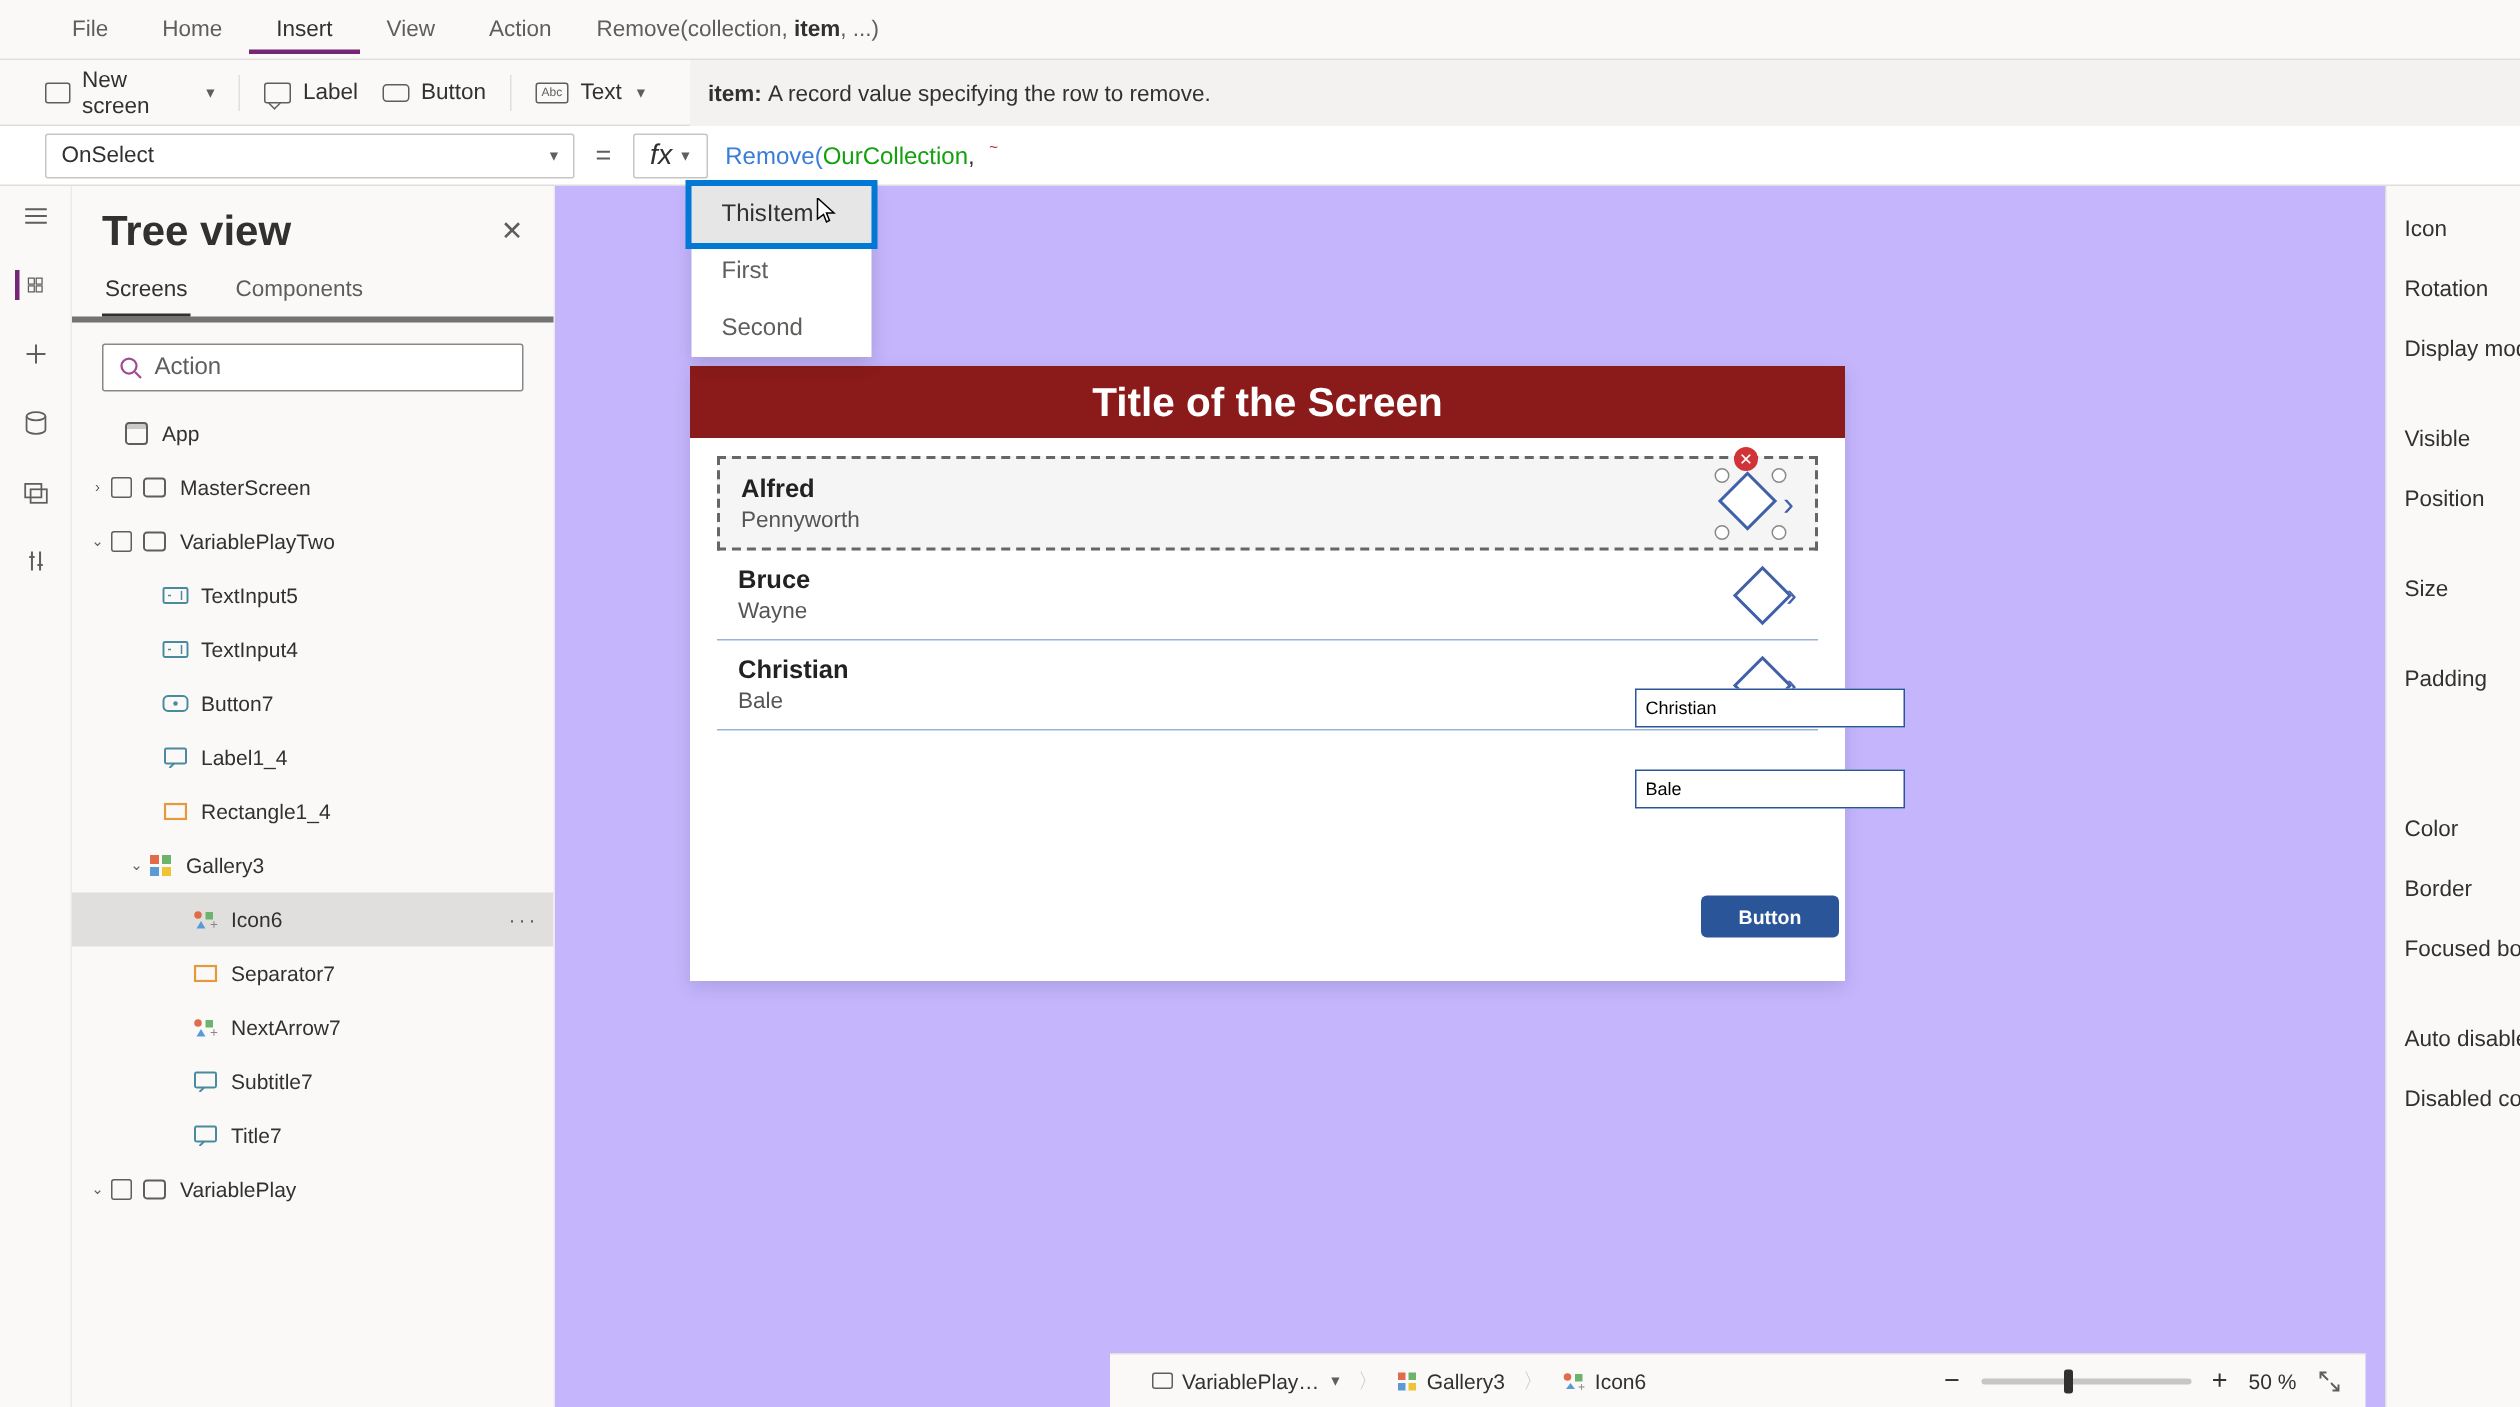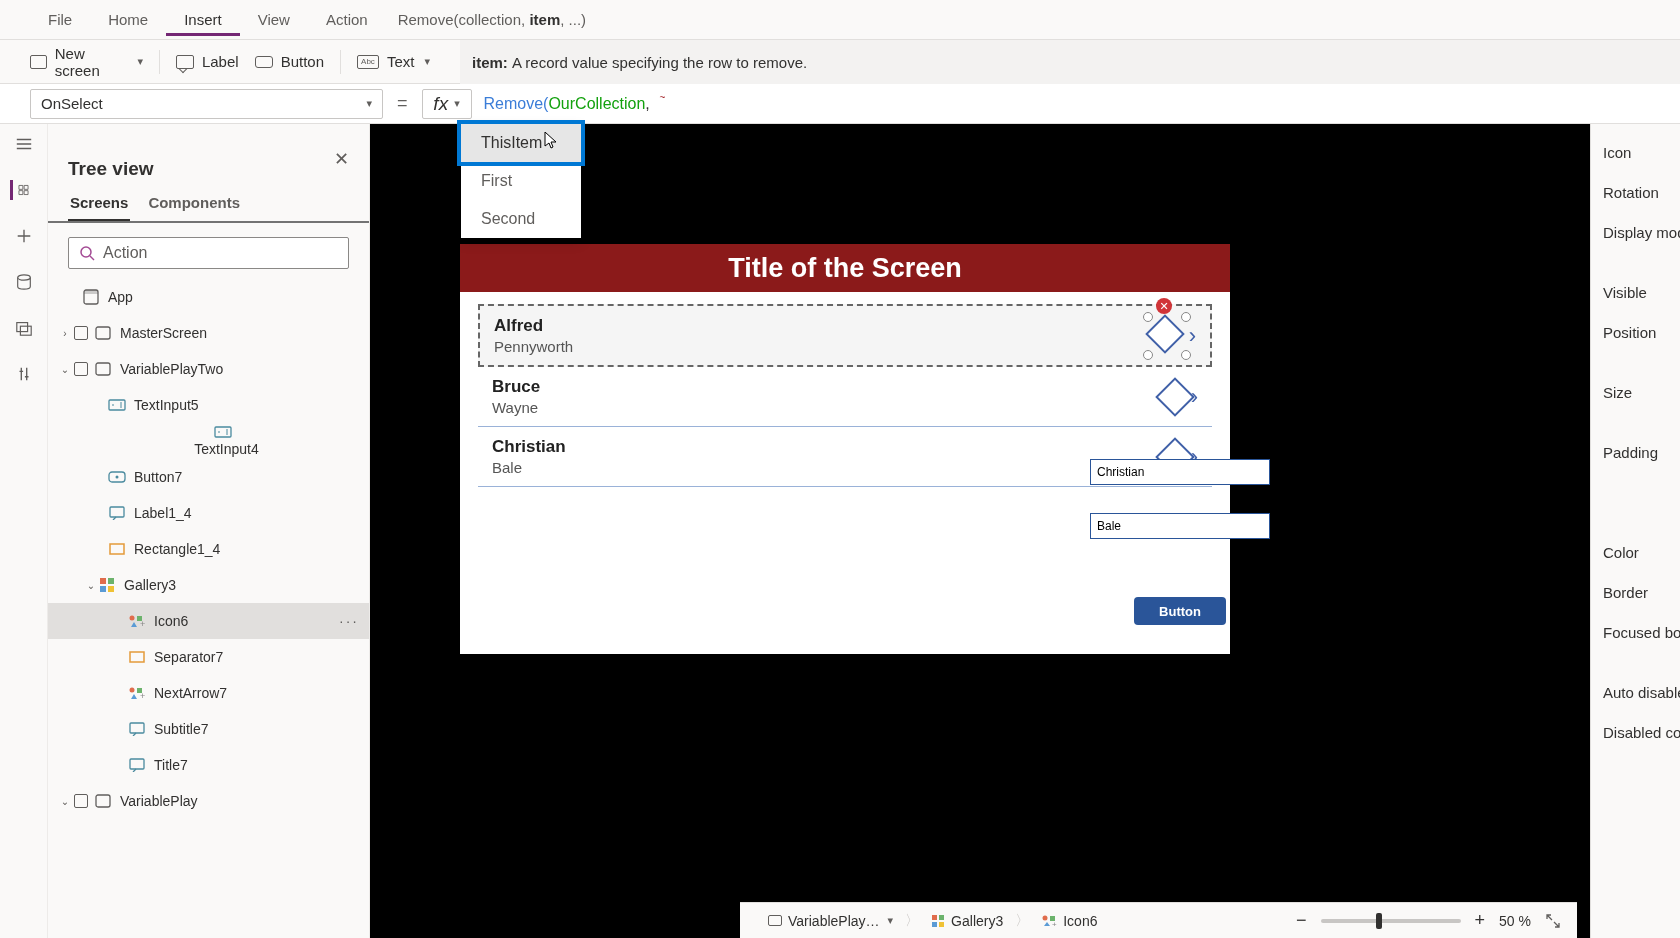--- a/index.html
+++ b/index.html
@@ -43,40 +43,40 @@
     .main { position: absolute; top: 124px; bottom: 0; left: 0; right: 0; display: flex; }
 
     
     .left-rail { width: 48px; background: #faf9f8; display: flex; flex-direction: column; align-items: center; padding-top: 10px; gap: 26px; border-right: 1px solid #edebe9; }
     .rail-icon { width: 20px; height: 20px; display: flex; align-items: center; justify-content: center; color: #605e5c; cursor: pointer; }
     .rail-icon.active { border-left: 3px solid #742774; padding-left: 4px; margin-left: -7px; }
 
     
     .tree-panel { width: 322px; background: #faf9f8; border-right: 1px solid #edebe9; display: flex; flex-direction: column; position: relative; }
     .tree-header { display: flex; align-items: center; justify-content: space-between; padding: 14px 20px 6px 20px; }
-    .tree-header h2 { font-size: 19px; font-weight: 600; color: #323130; margin-top: 20px; }
+    .tree-header h2 { font-size: 28px; font-weight: 600; color: #323130; }
     .close-x { font-size: 18px; color: #605e5c; cursor: pointer; }
-    .tree-tabs { display: flex; gap: 16px; padding: 0 20px; border-bottom: 2px solid #737373; font-weight: bold; }
+    .tree-tabs { display: flex; gap: 28px; padding: 0 20px; border-bottom: 4px solid #737373; }
     .tree-tab { padding: 8px 2px; font-size: 15px; color: #605e5c; cursor: pointer; }
     .tree-tab.active { color: #323130; border-bottom: 2px solid #323130; }
     .search-box { margin: 14px 20px 10px 20px; height: 32px; border: 1px solid #8a8886; border-radius: 2px; display: flex; align-items: center; padding: 0 10px; color: #605e5c; background: #fff; }
     .search-box svg { width: 16px; height: 16px; margin-right: 8px; }
 
     .tree-list { flex: 1; overflow-y: auto; padding-bottom: 10px; }
     .tree-list::-webkit-scrollbar { width: 10px; }
     .tree-list::-webkit-scrollbar-thumb { background: #c8c6c4; border-radius: 5px; }
     .tree-row { display: flex; align-items: center; height: 36px; font-size: 14px; color: #323130; padding-right: 10px; cursor: pointer; }
     .tree-row.selected { background: #e1dfdd; }
     .tree-toggle { width: 14px; font-size: 10px; color: #605e5c; text-align: center; }
     .tree-checkbox { width: 14px; height: 14px; border: 1px solid #605e5c; border-radius: 2px; margin: 0 6px 0 2px; flex-shrink: 0; }
     .tree-ico { width: 18px; height: 18px; margin-right: 8px; display: flex; align-items: center; justify-content: center; flex-shrink: 0; }
     .tree-row .more { margin-left: auto; color: #605e5c; letter-spacing: 2px; cursor: pointer; }
 
     
-    .canvas-area { flex: 1; background: #000000; position: relative; }
+    .canvas-area { flex: 1; background: #c4b5fd; position: relative; }
     .canvas { position: absolute; left: 90px; top: 120px; width: 770px; height: 410px; background: #fff; box-shadow: 0 4px 12px rgba(0,0,0,0.12); }
     .canvas-header { height: 48px; background: #8b1a1a; color: #fff; display: flex; align-items: center; justify-content: center; font-size: 27px; font-weight: 700; }
     .gallery { padding: 12px 0 0 0; }
     .g-row { position: relative; margin: 0 18px; padding: 10px 10px 10px 14px; border-bottom: 1px solid #9ab2d8; }
     .g-row.first { border: 2px dashed #666; background: #f5f5f5; }
     .g-row .name { font-size: 17px; font-weight: 700; color: #222; }
     .g-row .sub { font-size: 15px; color: #555; margin-top: 2px; }
     .g-icons { position: absolute; right: 14px; top: 50%; transform: translateY(-50%); display: flex; align-items: center; gap: 2px; }
     .edit-icon { width: 28px; height: 28px; border: 2px solid #4060a8; transform: rotate(45deg); background: #fff; }
     .arrow-icon { color: #4060a8; font-size: 22px; }
@@ -262,21 +262,21 @@
         <div class="tree-row" style="padding-left: 46px;">
           <span class="tree-toggle"></span>
           <span class="tree-ico">
             <svg width="18" height="12">
               <rect x="1" y="1" width="16" height="10" rx="1" fill="none" stroke="#4a8a9e" stroke-width="1.3"></rect>
               <path d="M4 6h2M13 3v6" stroke="#4a8a9e" stroke-width="1"></path>
             </svg>
           </span>
           <span>TextInput5</span>
         </div>
-        <div class="tree-row" style="padding-left: 46px; flex-direction: column;">
+        <div class="tree-row" style="padding-left: 46px;">
           <span class="tree-toggle"></span>
           <span class="tree-ico">
             <svg width="18" height="12">
               <rect x="1" y="1" width="16" height="10" rx="1" fill="none" stroke="#4a8a9e" stroke-width="1.3"></rect>
               <path d="M4 6h2M13 3v6" stroke="#4a8a9e" stroke-width="1"></path>
             </svg>
           </span>
           <span>TextInput4</span>
         </div>
         <div class="tree-row" style="padding-left: 46px;">

